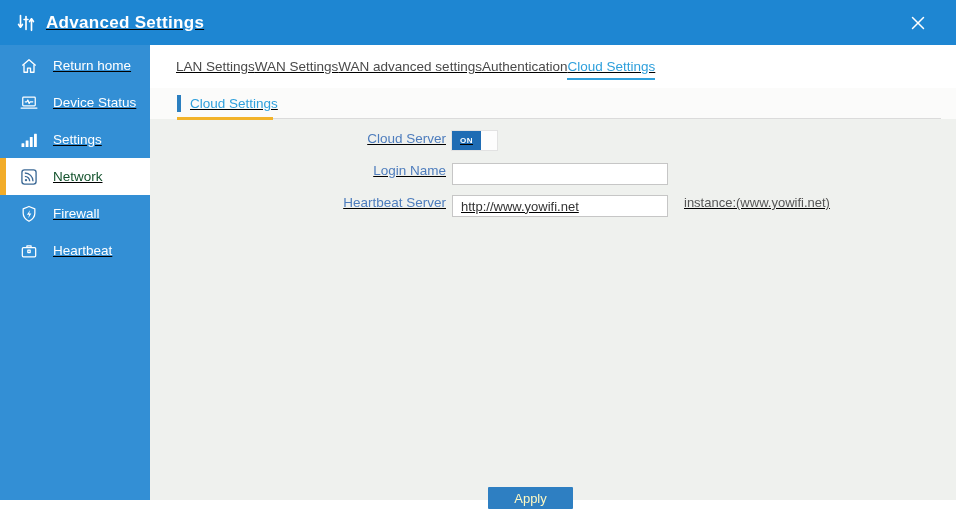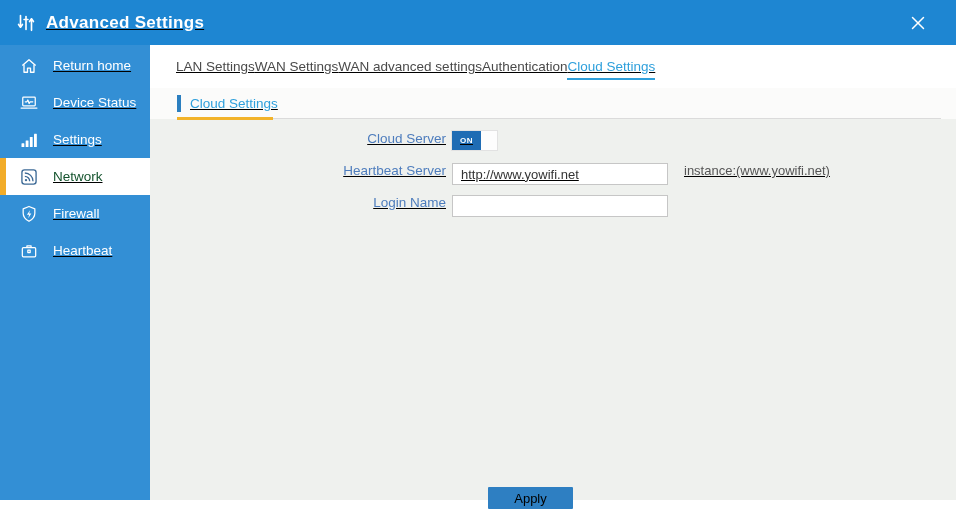--- a/index.html
+++ b/index.html
@@ -60,21 +60,21 @@
   .hint { margin-left: 16px; color: #555; font-size: 13px; }
 
   
   .toggle { width: 45px; height: 19px; display: flex; border-radius: 0; overflow: hidden; cursor: pointer; box-shadow: 0 0 0 1px #E2E2E2; }
   .toggle-on { width: 29px; background: #1F6CB4; color: #fff; font-size: 8px; font-weight: bold; display: flex; align-items: center; justify-content: center; letter-spacing: 0.5px; }
   .toggle-knob { width: 16px; background: #FDFDFD; }
 
   
   .apply-btn {
     position: absolute; left: 338px; top: 399px; width: 85px; height: 22px;
-    background: #2E7FC2; color: #000000; border: none; font-family: "Liberation Sans", sans-serif;
+    background: #2E7FC2; color: #fef9c3; border: none; font-family: "Liberation Sans", sans-serif;
     font-size: 13px; cursor: pointer; border-radius: 1px;
   }
 
   svg { display: block; }
 </style>
 </head>
 <body>
 
 <div class="screen">
 
@@ -204,30 +204,30 @@
 
           <div class="form-row">
             <span class="form-label">Cloud Server</span>
             <span class="toggle">
               <span class="toggle-on">ON</span>
               <span class="toggle-knob"></span>
             </span>
           </div>
 
           <div class="form-row">
+            <span class="form-label">Login Name</span>
+            <input class="text-input" type="text" value="" style="">
+          </div>
+
+          <div class="form-row">
             <span class="form-label">Heartbeat Server</span>
             <input class="text-input" type="text" value="http://www.yowifi.net" style="">
             <span class="hint">instance:(www.yowifi.net)</span>
           </div>
 
-          <div class="form-row">
-            <span class="form-label">Login Name</span>
-            <input class="text-input" type="text" value="" style="">
-          </div>
-
         </div>
 
         <button class="apply-btn">Apply</button>
 
       </div>
 
     </div>
 
   </div>
 </div>

